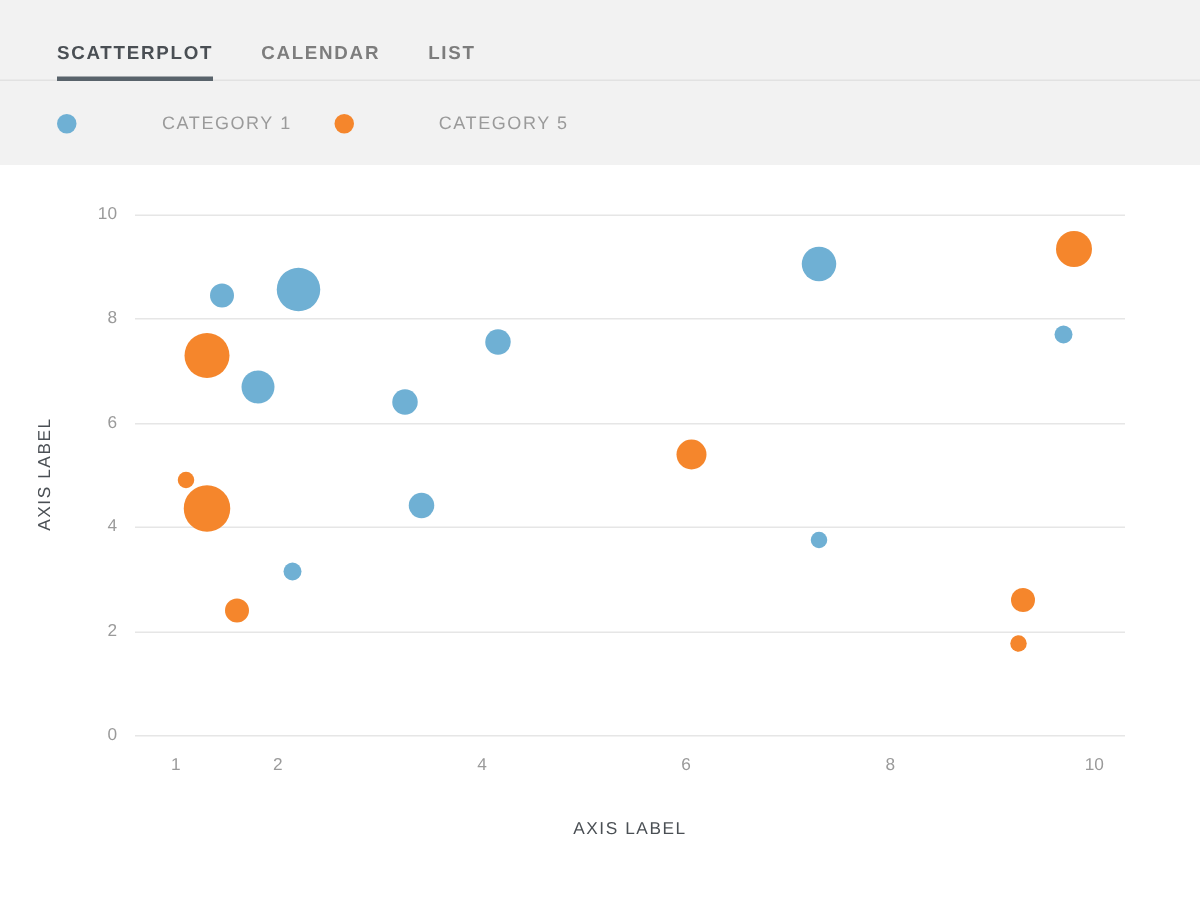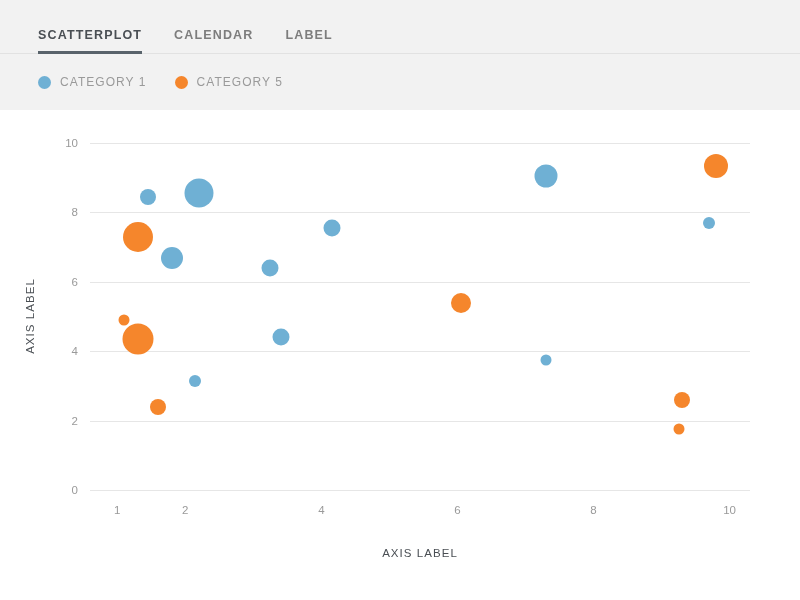--- a/index.html
+++ b/index.html
@@ -99,20 +99,21 @@
     border-radius: 50%;
     margin-right: 9px;
     flex: none;
   }
 
   .legend-label {
     font-size: 12px;
     letter-spacing: 1.05px;
     color: #9a9a9a;
     white-space: nowrap;
+    margin-left: 48px;
   }
 
   
   .chart-area {
     position: absolute;
     left: 0;
     top: 110px;
     width: 800px;
     height: 490px;
     background: #ffffff;
@@ -186,21 +187,21 @@
 </head>
 <body>
 
 <div id="app">
 
   <div class="header">
 
     <div class="tabbar" id="tab-bar">
         <button class="tab active">SCATTERPLOT</button>
         <button class="tab">CALENDAR</button>
-        <button class="tab">LABEL</button>
+        <button class="tab">LIST</button>
       </div>
 
     <div class="legend" id="legend">
         <div class="legend-item">
           <span class="legend-swatch" style="background: rgb(111, 176, 212);"></span>
           <span class="legend-label">CATEGORY 1</span>
         </div>
         <div class="legend-item">
           <span class="legend-swatch" style="background: rgb(245, 134, 44);"></span>
           <span class="legend-label">CATEGORY 5</span>

